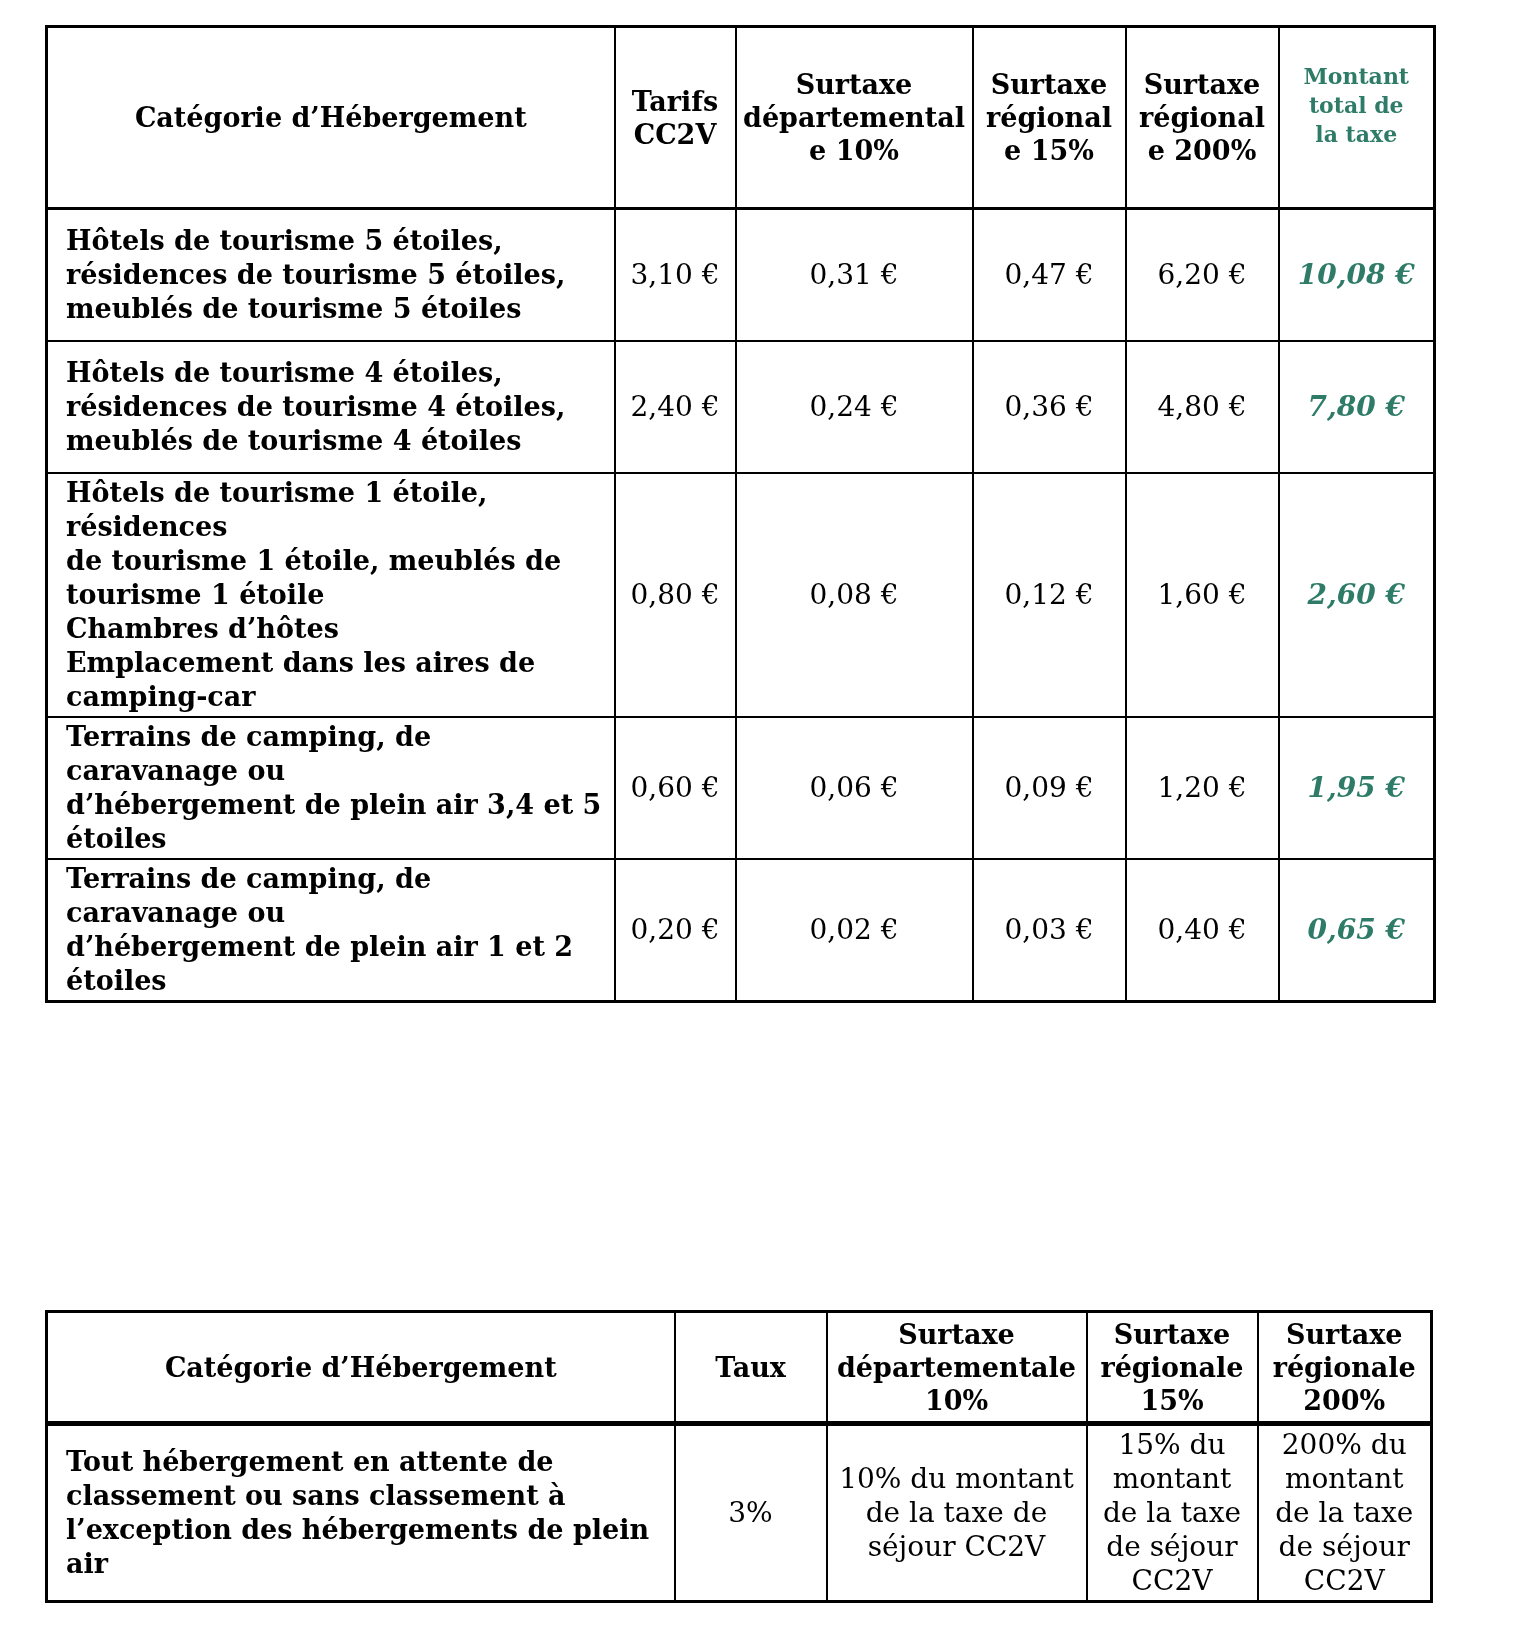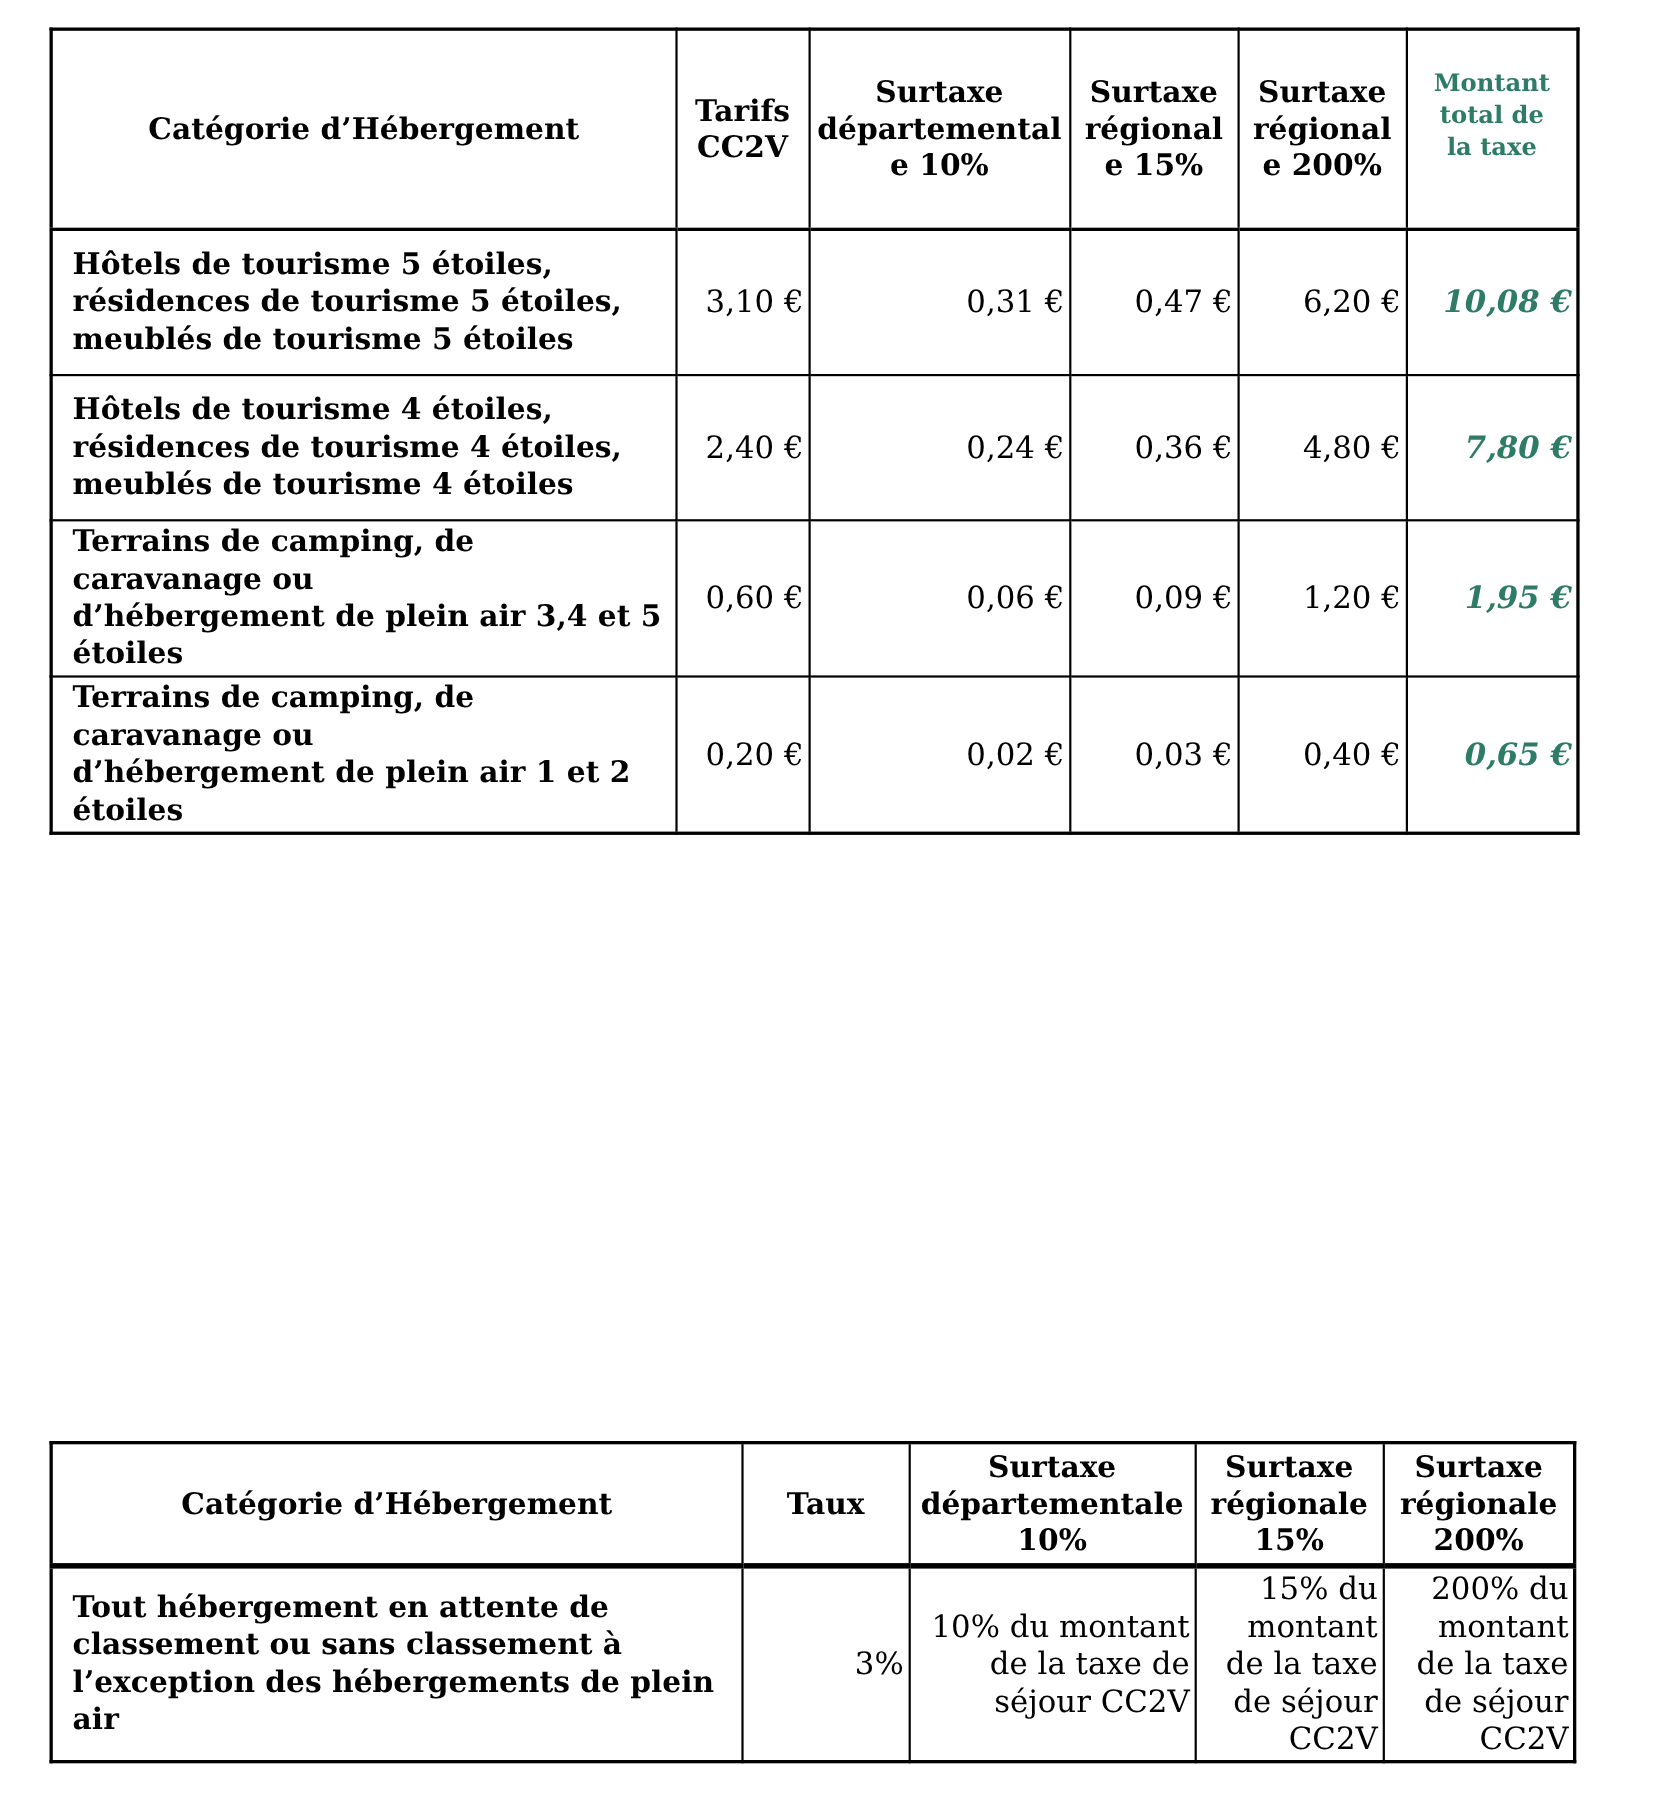--- a/index.html
+++ b/index.html
@@ -66,21 +66,21 @@
   }
   .cat {
     text-align: left;
     font-weight: bold;
     font-size: 27px;
     line-height: 34px;
     padding-left: 18px;
     padding-right: 8px;
   }
   .val {
-    text-align: right;
+    text-align: center;
     font-weight: normal;
     font-size: 28px;
     line-height: 34px;
   }
   .total {
     color: var(--green, #2E7C68);
     font-weight: bold;
     font-style: italic;
   }
 </style>
@@ -130,20 +130,33 @@
       </tr>
       <tr class="r-std">
         <td class="cat">Hôtels de tourisme 4 étoiles,
 résidences de tourisme 4 étoiles,
 meublés de tourisme 4 étoiles</td>
         <td class="val">2,40 €</td>
         <td class="val">0,24 €</td>
         <td class="val">0,36 €</td>
         <td class="val">4,80 €</td>
         <td class="val total">7,80 €</td>
+      </tr>
+      <tr class="r-tall">
+        <td class="cat">Hôtels de tourisme 1 étoile, résidences
+de tourisme 1 étoile, meublés de
+tourisme 1 étoile
+Chambres d’hôtes
+Emplacement dans les aires de
+camping-car</td>
+        <td class="val">0,80 €</td>
+        <td class="val">0,08 €</td>
+        <td class="val">0,12 €</td>
+        <td class="val">1,60 €</td>
+        <td class="val total">2,60 €</td>
       </tr>
       <tr class="r-c1">
         <td class="cat">Terrains de camping, de caravanage ou
 d’hébergement de plein air 3,4 et 5
 étoiles</td>
         <td class="val">0,60 €</td>
         <td class="val">0,06 €</td>
         <td class="val">0,09 €</td>
         <td class="val">1,20 €</td>
         <td class="val total">1,95 €</td>

